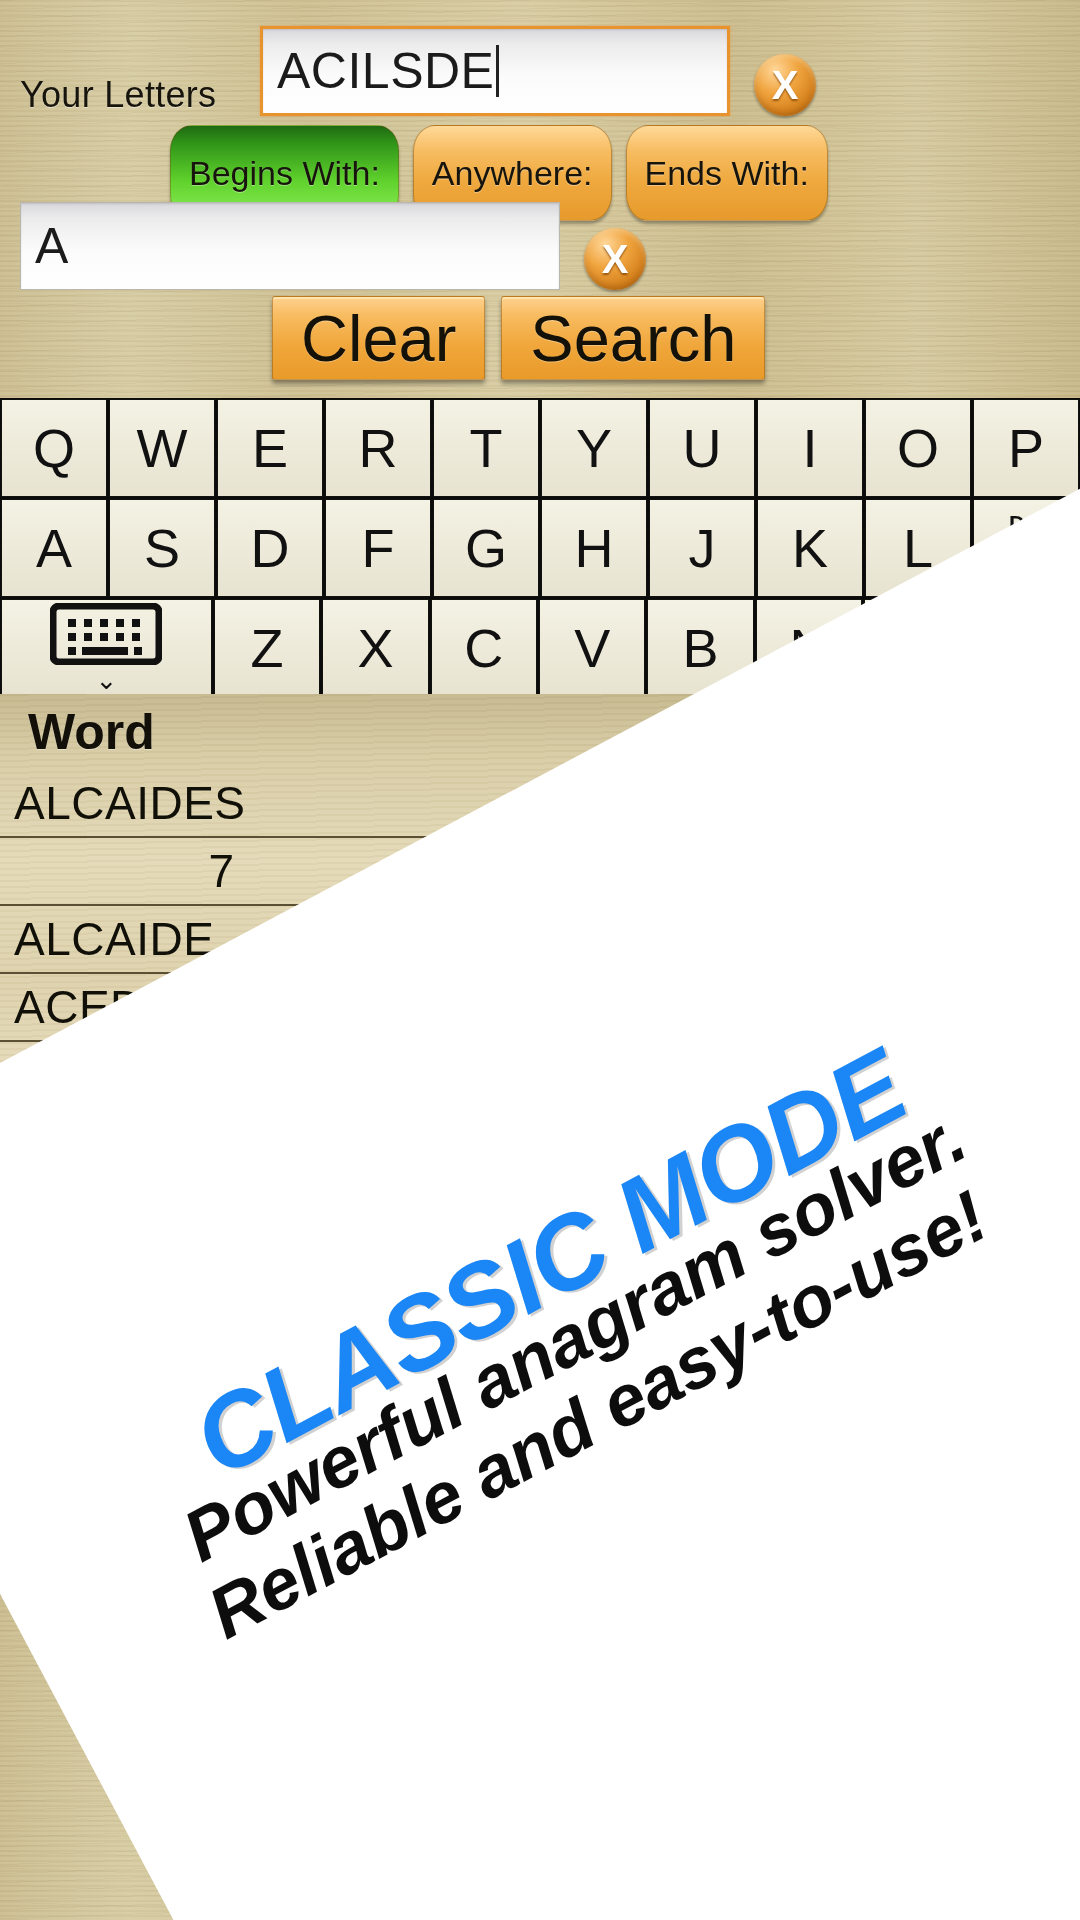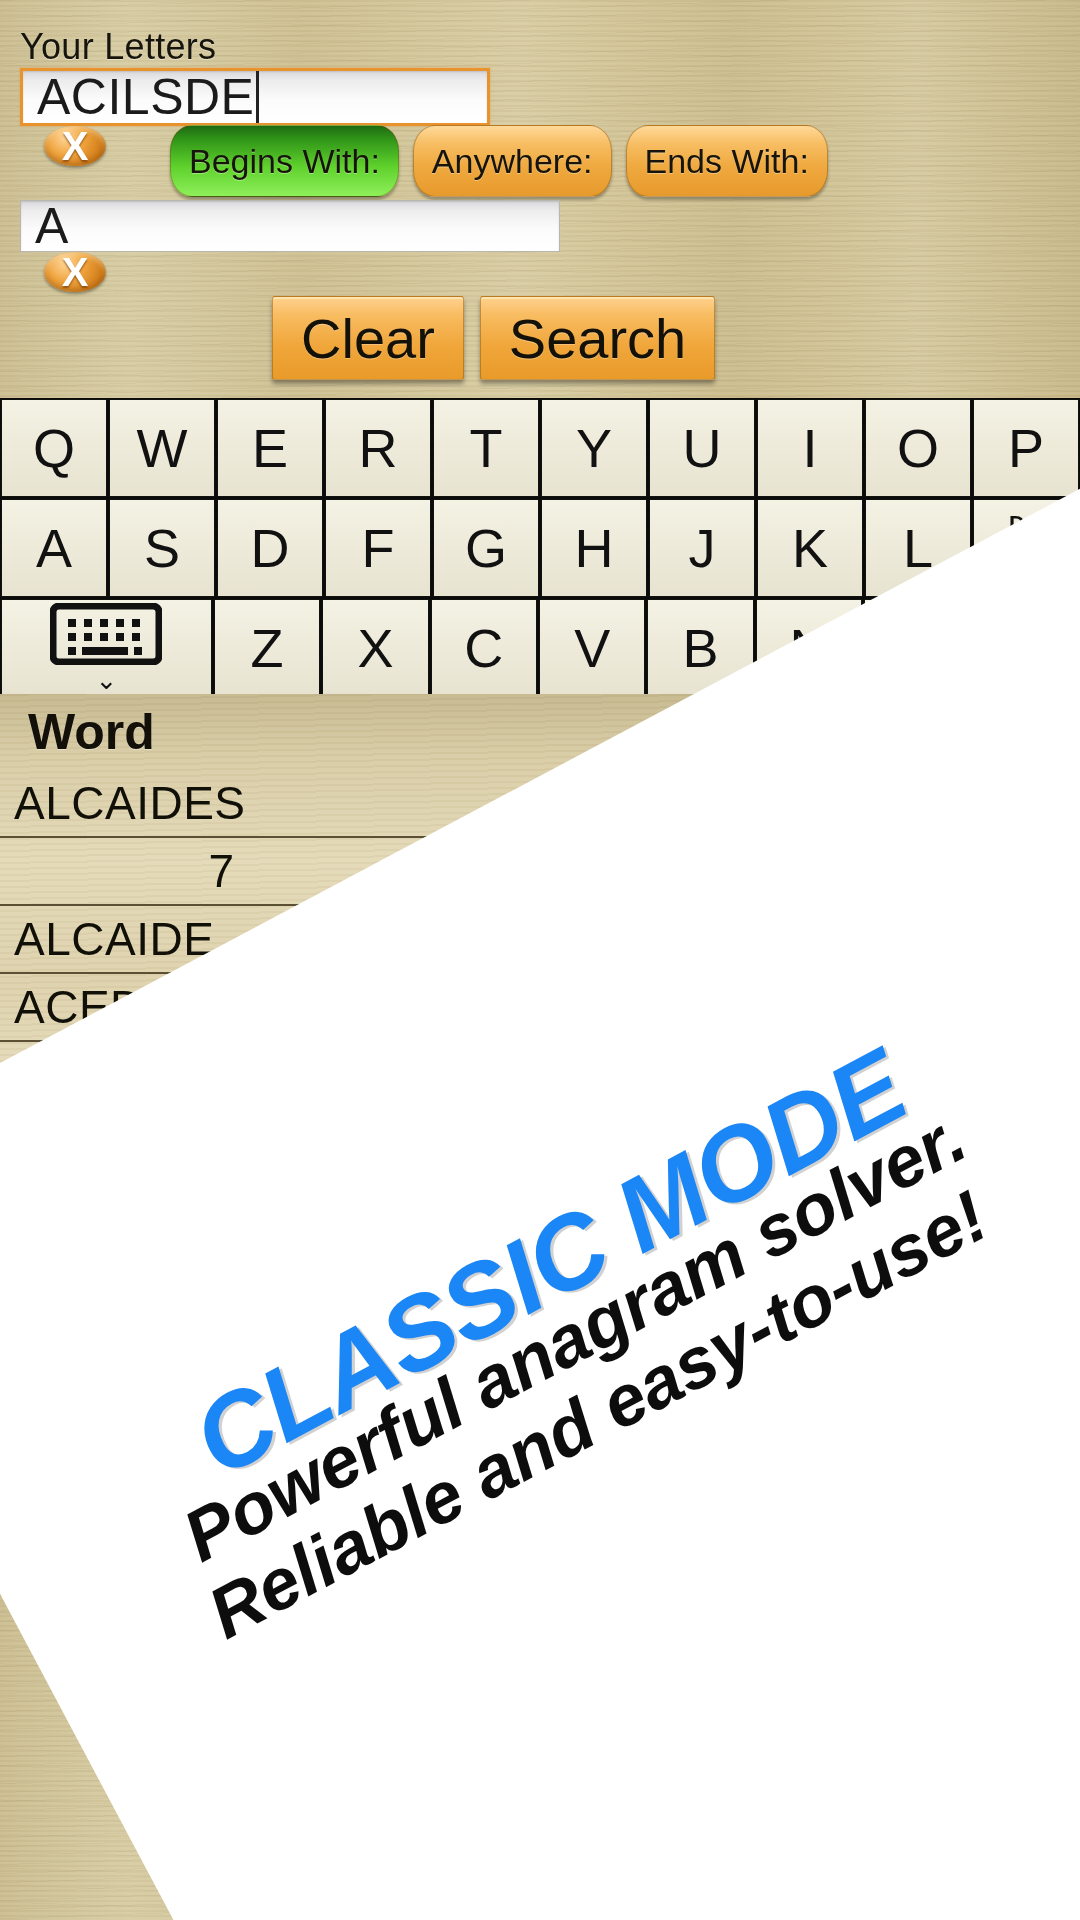--- a/index.html
+++ b/index.html
@@ -17,21 +17,21 @@
   }
   .woodgrain{
     position:absolute;inset:0;pointer-events:none;
     background:
       repeating-linear-gradient(178deg, rgba(90,70,35,.055) 0 1px, rgba(255,255,255,0) 1px 9px),
       repeating-linear-gradient(182deg, rgba(70,55,25,.035) 0 1px, rgba(255,255,255,0) 1px 17px);
     opacity:.9;
   }
 
   
-  .row{position:absolute;display:flex;align-items:flex-start;flex-direction:column;}
+  .row{position:absolute;display:flex;align-items:flex-end;}
 
   .field-label{
     color:#17140c;font-size:36px;font-weight:400;
     text-shadow:0 1px 0 rgba(255,255,255,.45);
     white-space:nowrap;letter-spacing:.3px;
   }
 
   .textbox{
     background:linear-gradient(180deg,#d8d8dc 0%,#ececed 18%,#fbfbfb 55%,#ffffff 100%);
     border:1px solid #b9b6ae;
@@ -61,42 +61,42 @@
     display:flex;align-items:center;justify-content:center;
     color:#fff;font-size:40px;font-weight:bold;line-height:1;
     text-shadow:0 2px 2px rgba(120,60,0,.7);
     cursor:pointer;
   }
 
   
   .pills{position:absolute;display:flex;gap:14px;}
   .pill{
     border-radius:22px/26px;
-    padding:4px 18px;height:62px;display:flex;align-items:center;justify-content:center;
+    padding:16px 18px;height:62px;display:flex;align-items:center;justify-content:center;
     font-size:34px;color:#17140c;white-space:nowrap;cursor:pointer;
     box-shadow:0 3px 3px rgba(0,0,0,.3);
     border:1px solid rgba(120,80,20,.45);
     text-shadow:0 1px 0 rgba(255,255,255,.35);
   }
   .pill.orange{
     background:linear-gradient(180deg,#ffd999 0%,#f7bd62 26%,#efa93f 58%,#e79a2c 100%);
   }
   .pill.green{
     background:linear-gradient(180deg,#1f6a13 0%,#2f9418 18%,#5fd12c 58%,#8ef05a 100%);
   }
 
   
   .actionbar{position:absolute;display:flex;gap:16px;}
   .action{
     height:82px;padding:0 28px;display:flex;align-items:center;justify-content:center;
     background:linear-gradient(180deg,#ffd28f 0%,#f8bc61 22%,#f0a63a 60%,#e99b2a 100%);
     border:1px solid rgba(140,90,20,.5);
     border-radius:3px;
     box-shadow:0 4px 4px rgba(0,0,0,.35), inset 0 2px 0 rgba(255,240,200,.6);
-    font-size:56px;color:#141108;cursor:pointer;
+    font-size:65px;color:#141108;cursor:pointer;
     text-shadow:0 1px 0 rgba(255,255,255,.3);
   }
 
   
   #keyboard{
     position:absolute;left:0;width:1080px;
     background:#0b0b0b;
   }
   .krow{display:flex;width:100%;}
   .key{

